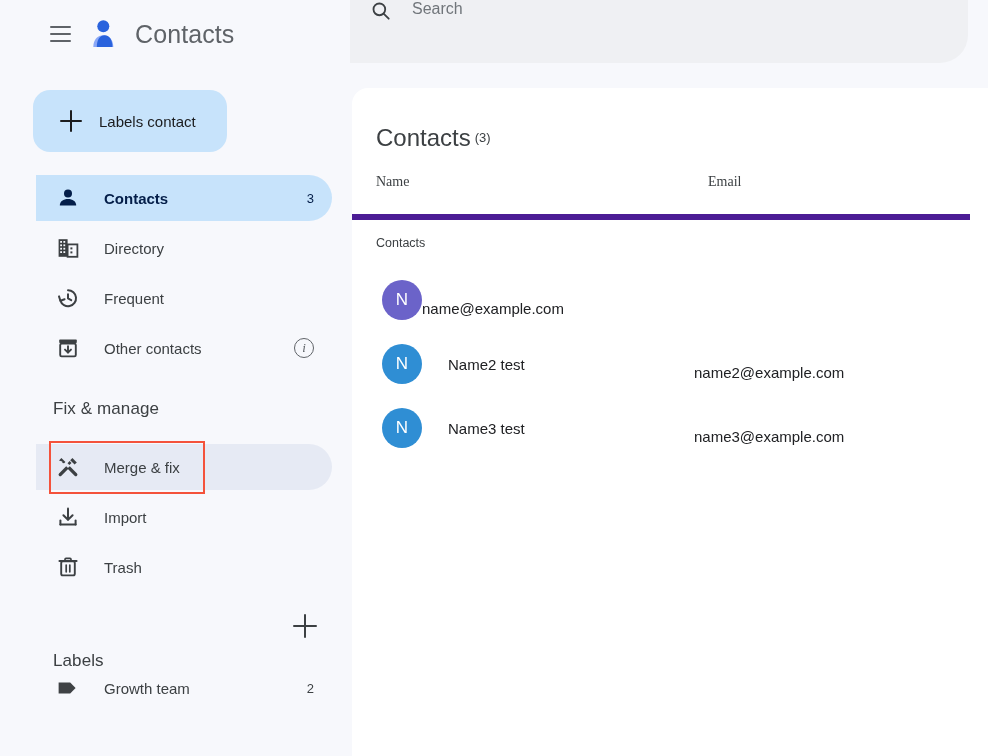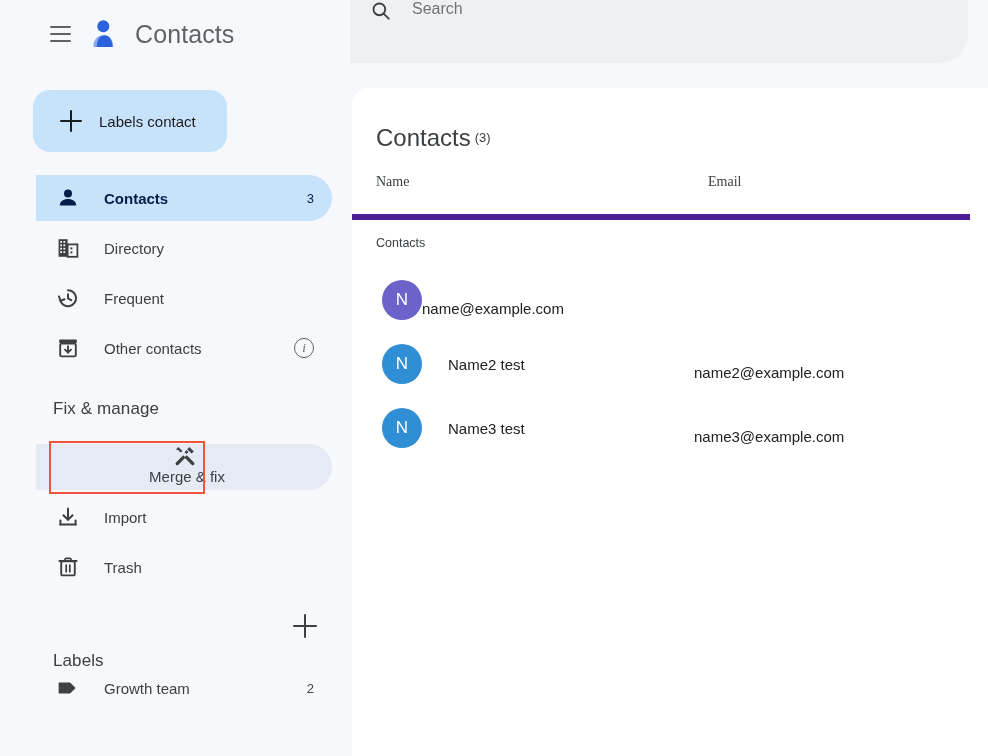--- a/index.html
+++ b/index.html
@@ -166,21 +166,20 @@
   }
   .nav-item.selected .nav-label {
     color: #041e49;
     font-weight: 700;
   }
   .nav-item.selected .nav-count {
     color: #041e49;
   }
   .nav-item.hovered {
     background: #e6eaf4;
-    flex-direction: column;
   }
   .info-badge {
     width: 20px;
     height: 20px;
     border: 1.6px solid #5f6368;
     border-radius: 50%;
     display: flex;
     align-items: center;
     justify-content: center;
     font-size: 13px;

